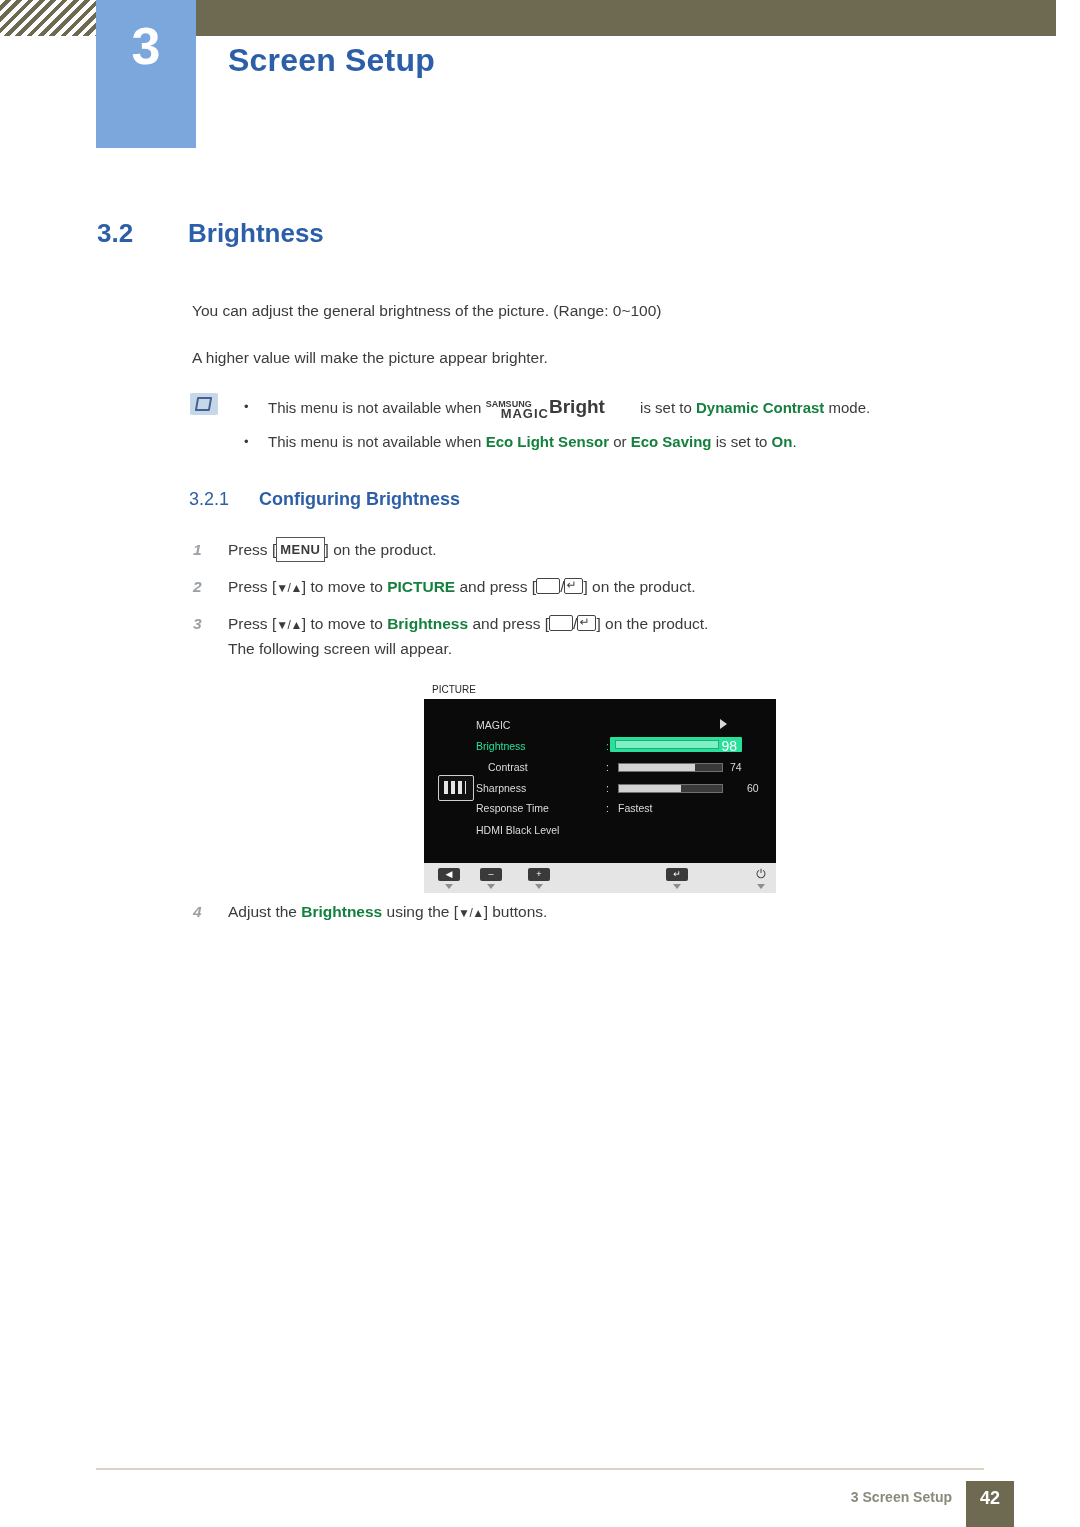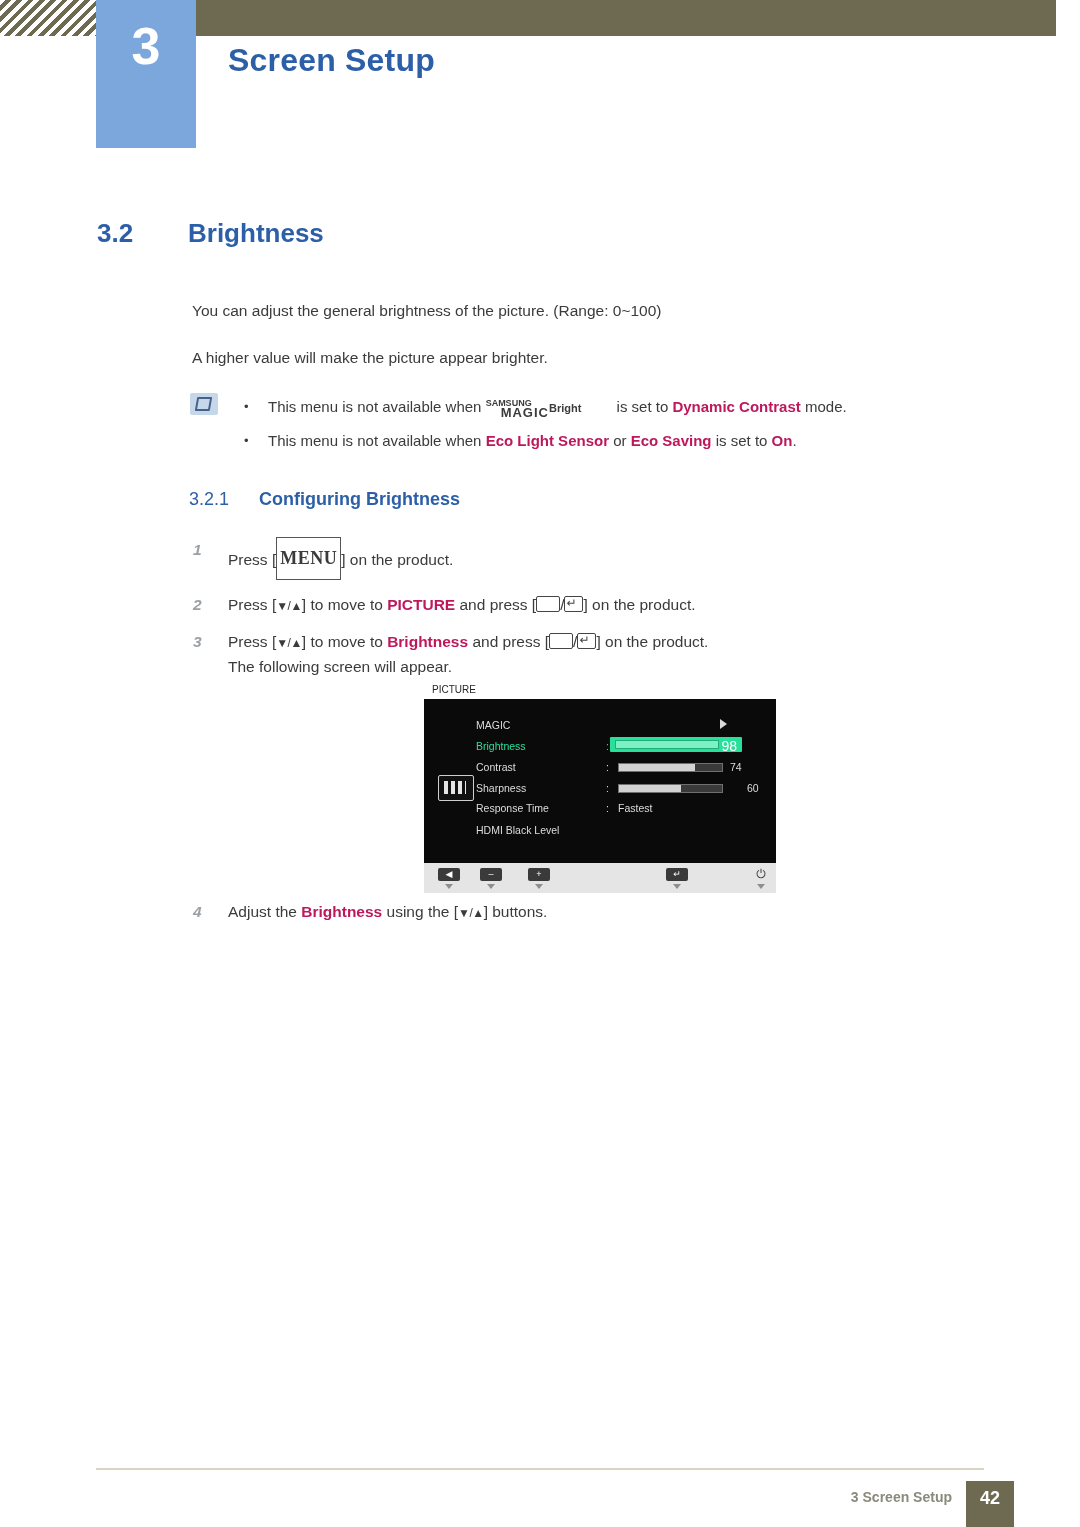--- a/index.html
+++ b/index.html
@@ -129,21 +129,21 @@
     white-space: nowrap;
   }
   .note-item:before {
     content: "•";
     position: absolute;
     left: 8px;
     top: 0;
     color: #3b3b3b;
     font-size: 13px;
   }
-  .b-red  { color: #be185d; font-weight: bold; }
+  .b-red  { color: #15803d; font-weight: bold; }
   .magic-wrap {
     display: inline-block;
     position: relative;
     vertical-align: baseline;
     font-weight: bold;
     color: #3b3b3b;
   }
   .magic-samsung {
     font-size: 9px;
     font-weight: bold;
@@ -157,21 +157,21 @@
     letter-spacing: 1px;
     position: relative;
     left: -31px;
     top: 5px;
   }
   .magic-bright {
     position: relative;
     left: -31px;
     font-weight: bold;
     color: #3b3b3b;
-    font-size: 11px;
+    font-size: 19px;
   }
 
   
   .subsection-number {
     position: absolute;
     top: 489px;
     left: 189px;
     font-size: 18px;
     font-weight: normal;
     color: #2c5fa8;
@@ -205,28 +205,27 @@
     left: 0;
     top: 0;
     color: #9aa0a6;
     font-size: 15.5px;
     font-style: italic;
     font-weight: bold;
   }
   .menu-key {
     display: inline-block;
     border: 1px solid #555;
-    padding: 13px 3px;
-    font-size: 18px;
+    padding: 4px 3px;
+    font-size: 13px;
     font-weight: bold;
     letter-spacing: 0.5px;
     line-height: 15px;
     position: relative;
     top: -1px;
-    font-family: Liberation Serif, serif;
   }
   .arrow-key { font-size: 12px; letter-spacing: -0.5px; }
   .enterbox {
     display: inline-block;
     width: 22px;
     height: 14px;
     border: 1.4px solid #444;
     border-radius: 2px;
     position: relative;
     top: 2px;
@@ -480,21 +479,21 @@
   <div class="osd-row" style="top:38px;">MAGIC</div>
   <div class="osd-arrow"></div>
 
   <div class="osd-row-sel" style="top:56px;">
     <div class="osd-sel-fill"></div>
     <div class="osd-sel-val">98</div>
   </div>
   <div class="osd-row" style="top:59px; color:#29e09a;">Brightness</div>
   <div class="osd-colon" style="top:59px; color:#29e09a;">:</div>
 
-  <div class="osd-row" style="top:80px;">Contrast</div>
+  <div class="osd-row" style="top:80px;margin-left:12px;">Contrast</div>
   <div class="osd-colon" style="top:80px;">:</div>
   <div class="osd-bar-track" style="top:82px;">
       <div class="osd-bar-fill" style="width:74%;"></div>
     </div>
   <div class="osd-val" style="top:80px;">74</div>
 
   <div class="osd-row" style="top:101px;">Sharpness</div>
   <div class="osd-colon" style="top:101px;">:</div>
   <div class="osd-bar-track" style="top:103px;">
       <div class="osd-bar-fill" style="width:60%;"></div>

